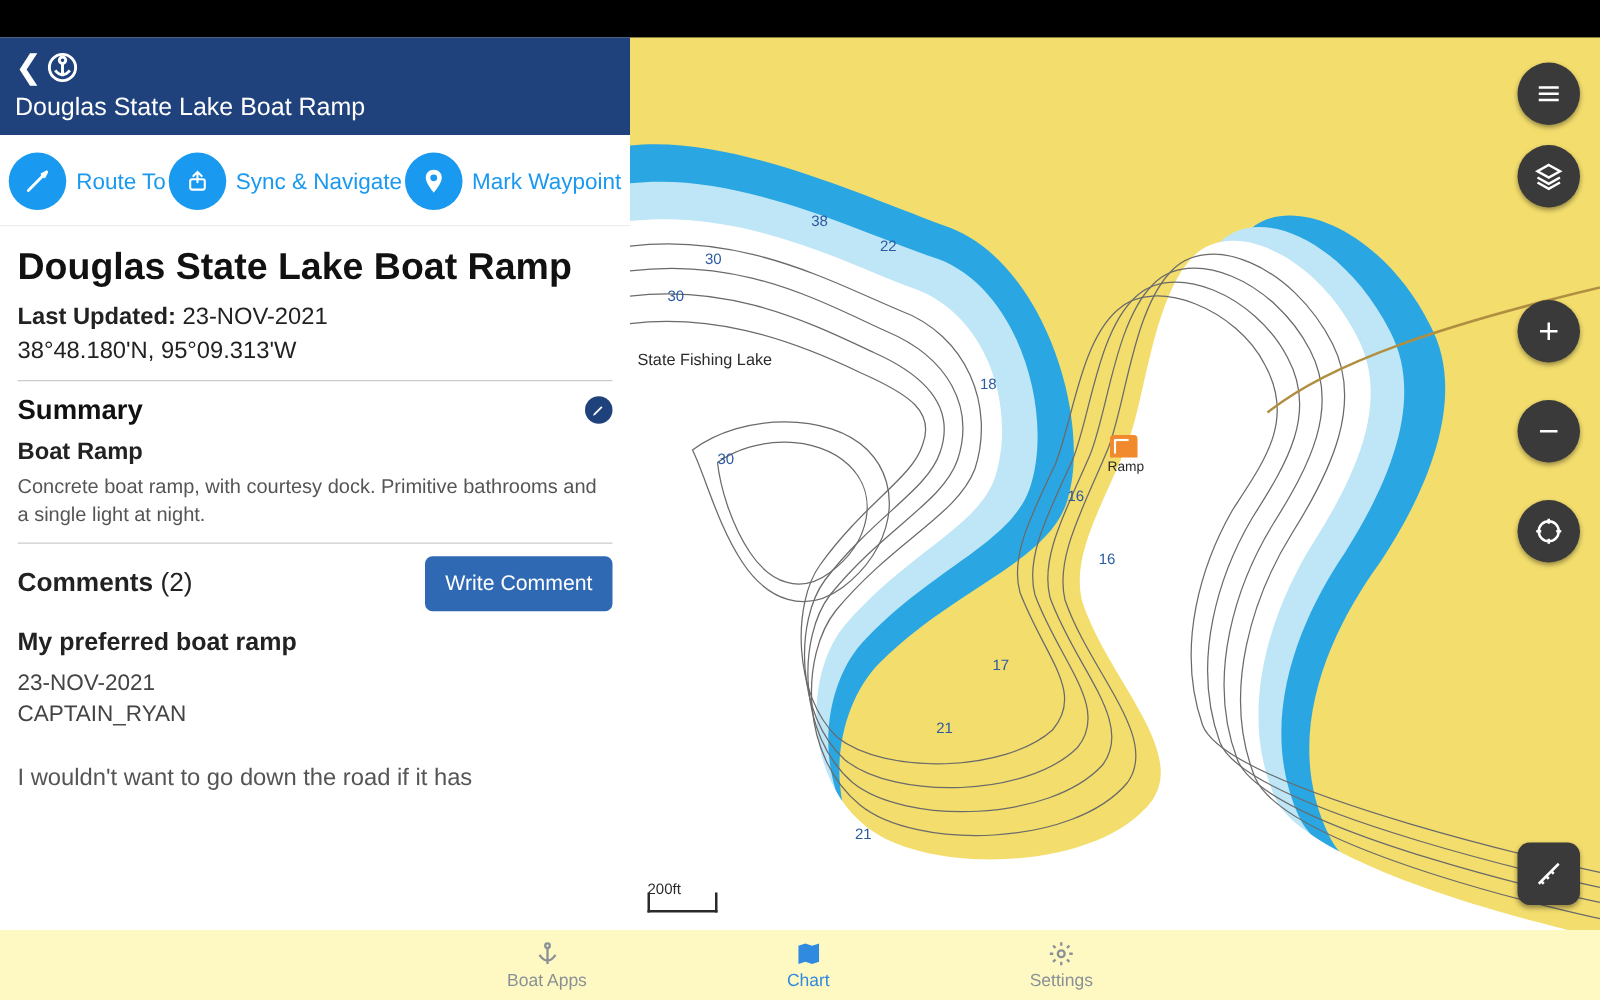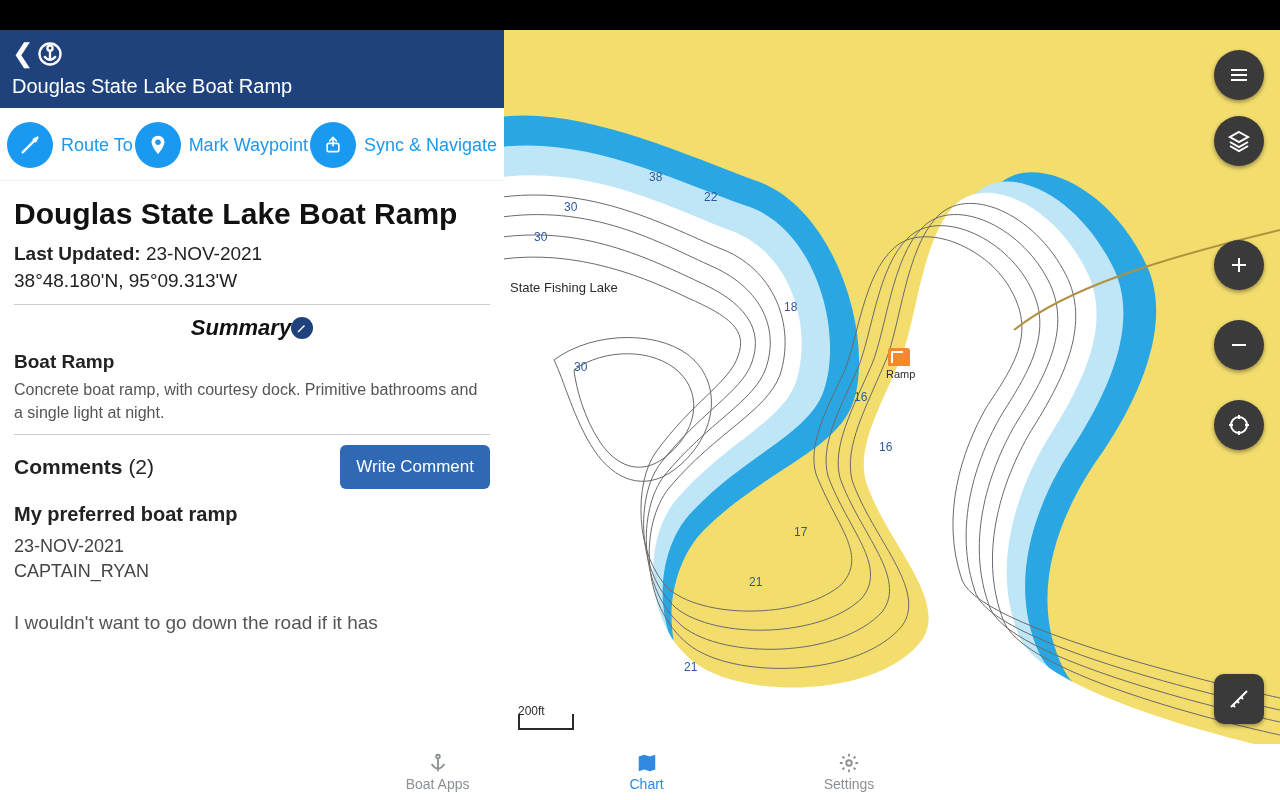--- a/index.html
+++ b/index.html
@@ -3,41 +3,41 @@
 <meta charset="utf-8">
 <style>
   * { box-sizing: border-box; margin: 0; padding: 0; }
   html, body { width: 1280px; height: 800px; overflow: hidden; font-family: -apple-system, Helvetica, Arial, sans-serif; }
   body { background: #000; display: flex; flex-direction: column; }
 
   .topbar { height: 30px; background: #000; }
   .main  { flex: 1; display: flex; min-height: 0; }
   .panel { width: 504px; background: #fff; display: flex; flex-direction: column; position: relative; }
   .map   { flex: 1; position: relative; background: #f3dd6d; overflow: hidden; }
-  .bottombar { height: 56px; background: #ffffff; display: flex; justify-content: center; align-items: center; gap: 160px; }
+  .bottombar { height: 56px; background: #fef9c3; display: flex; justify-content: center; align-items: center; gap: 160px; }
 
   
   .phdr { background: #20427c; color: #fff; padding: 8px 12px 10px 12px; }
   .phdr .back { font-size: 26px; display: flex; align-items: center; gap: 2px; cursor: pointer; }
   .phdr .title { font-size: 20px; margin-top: 6px; font-weight: 400; }
 
   
   .actions { display: flex; justify-content: space-around; padding: 14px 6px 12px 6px; border-bottom: 1px solid #eee; }
   .action  { display: flex; align-items: center; gap: 8px; cursor: pointer; }
   .action .circ { width: 46px; height: 46px; border-radius: 50%; background: #1a99f0; display: flex; align-items: center; justify-content: center; color: #fff; }
   .action .lbl  { color: #1a99f0; font-size: 18px; }
 
   
   .body { padding: 10px 14px; overflow: hidden; flex: 1; }
   .body h1 { font-size: 30px; font-weight: 700; margin: 6px 0 10px 0; color: #111; }
   .meta { font-size: 19px; color: #222; line-height: 1.4; margin-bottom: 8px; }
   .meta b { font-weight: 700; }
   .hr { height: 1px; background: #ccc; margin: 10px 0; }
 
-  .sectrow { display: flex; justify-content: center; align-items: center; font-style: italic; }
+  .sectrow { display: flex; justify-content: space-between; align-items: center; }
   .sect { font-size: 22px; font-weight: 700; color: #111; }
   .editdot { width: 22px; height: 22px; border-radius: 50%; background: #20427c; display: flex; align-items: center; justify-content: center; cursor: pointer; }
   .editdot svg { width: 12px; height: 12px; fill: #fff; }
 
   .sub  { font-size: 19px; font-weight: 700; margin: 10px 0 6px 0; color: #222; }
   .desc { font-size: 16px; color: #555; line-height: 1.4; }
 
   .commrow { display: flex; justify-content: space-between; align-items: center; margin-top: 4px; }
   .commrow .count { font-size: 21px; color: #222; }
   .commrow .count b { font-weight: 700; }
@@ -95,35 +95,35 @@
       <div class="action">
         <div class="circ">
             <svg width="22" height="22" viewBox="0 0 24 24">
               <path d="M4 20 L20 4 M20 4 l-4 2 M20 4 l-2 4" stroke="#fff" stroke-width="2.5" fill="none" stroke-linecap="round"></path>
             </svg>
           </div>
         <div class="lbl">Route To</div>
       </div>
       <div class="action">
         <div class="circ">
+            <svg width="20" height="20" viewBox="0 0 24 24">
+              <rect x="5" y="10" width="14" height="10" rx="2" fill="none" stroke="#fff" stroke-width="2"></rect>
+              <path d="M12 3 v10 M8 7 l4-4 4 4" fill="none" stroke="#fff" stroke-width="2" stroke-linecap="round"></path>
+            </svg>
+          </div>
+        <div class="lbl">Sync &amp; Navigate</div>
+      </div>
+      <div class="action">
+        <div class="circ">
             <svg width="22" height="22" viewBox="0 0 24 24">
               <path d="M12 2 C8 2 5 5 5 9 c0 5 7 13 7 13 s7-8 7-13 C19 5 16 2 12 2 z" fill="#fff"></path>
               <circle cx="12" cy="9" r="3" fill="#1a99f0"></circle>
             </svg>
           </div>
         <div class="lbl">Mark Waypoint</div>
-      </div>
-      <div class="action">
-        <div class="circ">
-            <svg width="20" height="20" viewBox="0 0 24 24">
-              <rect x="5" y="10" width="14" height="10" rx="2" fill="none" stroke="#fff" stroke-width="2"></rect>
-              <path d="M12 3 v10 M8 7 l4-4 4 4" fill="none" stroke="#fff" stroke-width="2" stroke-linecap="round"></path>
-            </svg>
-          </div>
-        <div class="lbl">Sync &amp; Navigate</div>
       </div>
     </div>
 
     <div class="body">
       <h1>Douglas State Lake Boat Ramp</h1>
       <div class="meta">
         <b>Last Updated:</b>
         <span>23-NOV-2021</span><br>
         <span>38°48.180'N, 95°09.313'W</span>
       </div>

